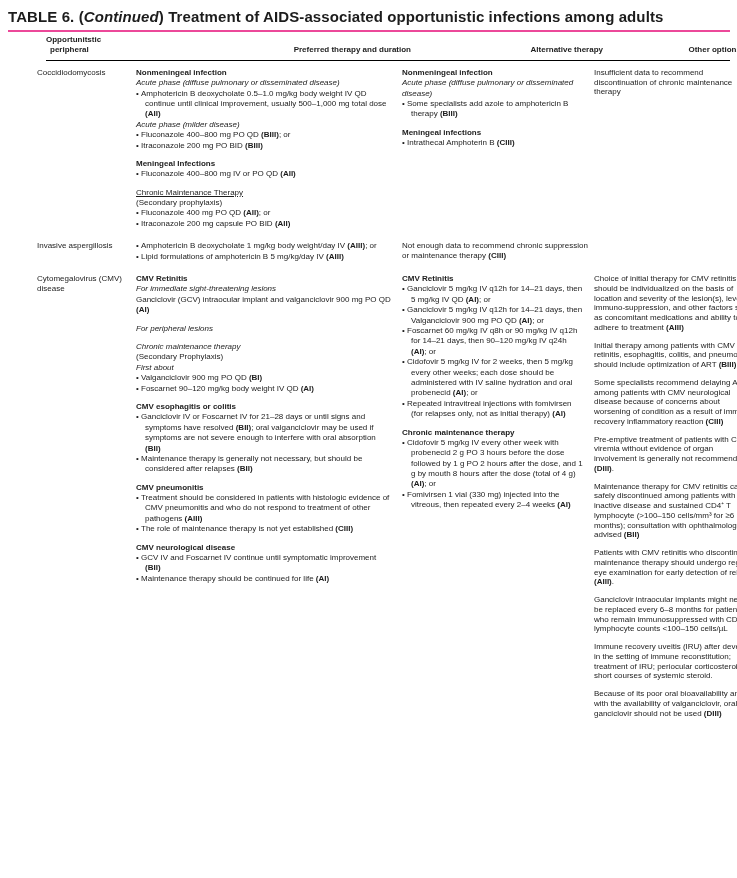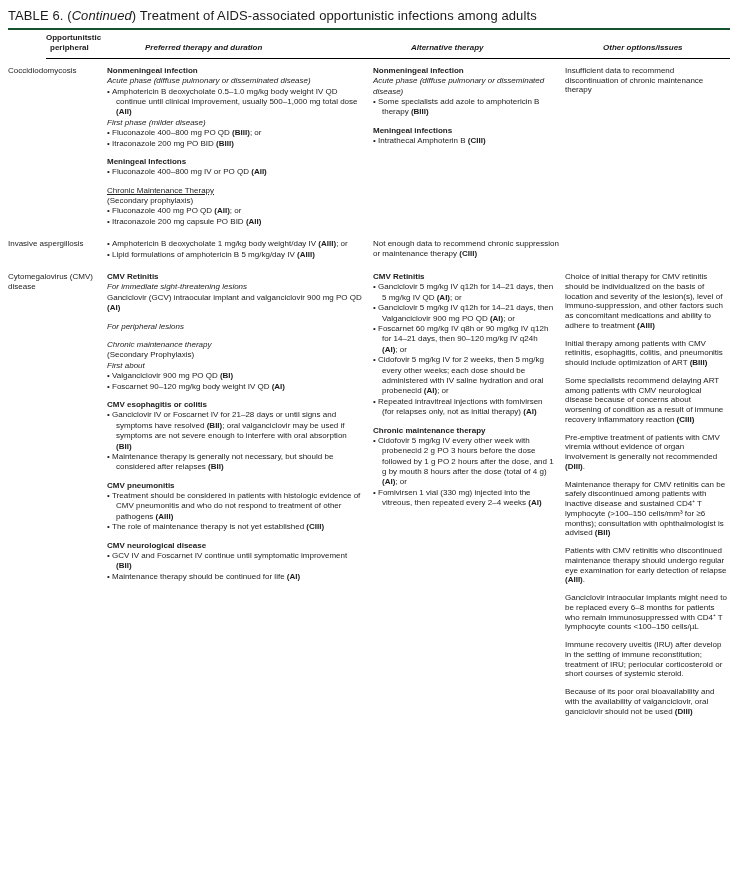--- a/index.html
+++ b/index.html
@@ -3,38 +3,38 @@
 <meta charset="utf-8">
 <style>
   html,body{margin:0;padding:0;}
   body{
     width:737px;height:878px;background:#ffffff;color:#1c1c1c;
     font-family:"Liberation Sans", sans-serif;overflow:hidden;
     -webkit-font-smoothing:antialiased;
   }
   .page{padding:6px 7px 0 8px;}
   .title{
-    font-size:13px;font-weight:normal;letter-spacing:.1px;
-    padding:2px 0 5px 0;border-bottom:2px solid #14532d;
+    font-size:15px;font-weight:bold;letter-spacing:.1px;
+    padding:2px 0 5px 0;border-bottom:2px solid #ec4899;
   }
   .title .it{font-style:italic;}
   .hdr{
     display:grid;grid-template-columns:99px 266px 192px 165px;
     font-size:8px;font-weight:bold;
     padding:3px 0 4px 0;border-bottom:1.5px solid #000;
     line-height:1.3;
     margin-left:38px;
   }
-  .hdr .hc{text-align:left;align-self:end;font-style:italic;}
+  .hdr .hc{text-align:right;align-self:end;}
   .hdr .h1{text-align:left;align-self:end;}
   .hdr .h1 .l2{padding-left:4px;}
   .tbody{padding-top:7px;}
   .row{
     display:grid;grid-template-columns:99px 266px 192px 165px;
-    font-size:8px;line-height:1.3;
+    font-size:8px;line-height:1.3;margin-left:29px;
   }
   .row + .row{margin-top:12px;}
   .cell{padding-right:10px;}
   .c1{padding-right:14px;}
   .c4{padding-right:2px;line-height:1.22;}
   .blk{margin:0;}
   .bold{font-weight:bold;}
   .iu{font-style:italic;}
   .ul{text-decoration:underline;}
   .it{font-style:italic;}
@@ -58,21 +58,21 @@
     <div class="hc">Other options/issues</div>
   </div>
 
   <div class="tbody" id="table-body">
       <div class="row">
         <div class="cell c1">Coccidiodomycosis</div>
         <div class="cell c2">
           <div class="blk bold">Nonmeningeal infection</div>
           <div class="blk iu">Acute phase (diffuse pulmonary or disseminated disease)</div>
           <div class="blk li">•&nbsp;Amphotericin B deoxycholate 0.5–1.0 mg/kg body weight IV QD continue until clinical improvement, usually 500–1,000 mg total dose <b>(AII)</b></div>
-          <div class="blk iu">First phase (milder disease)</div>
+          <div class="blk iu">Acute phase (milder disease)</div>
           <div class="blk li">•&nbsp;Fluconazole 400–800 mg PO QD <b>(BIII)</b>; or</div>
           <div class="blk li">•&nbsp;Itraconazole 200 mg PO BID <b>(BIII)</b></div>
           <div class="sp"></div>
           <div class="blk bold">Meningeal Infections</div>
           <div class="blk li">•&nbsp;Fluconazole 400–800 mg IV or PO QD <b>(AII)</b></div>
           <div class="sp"></div>
           <div class="blk ul">Chronic Maintenance Therapy</div>
           <div class="blk">(Secondary prophylaxis)</div>
           <div class="blk li">•&nbsp;Fluconazole 400 mg PO QD <b>(AII)</b>; or</div>
           <div class="blk li">•&nbsp;Itraconazole 200 mg capsule PO BID <b>(AII)</b></div>

